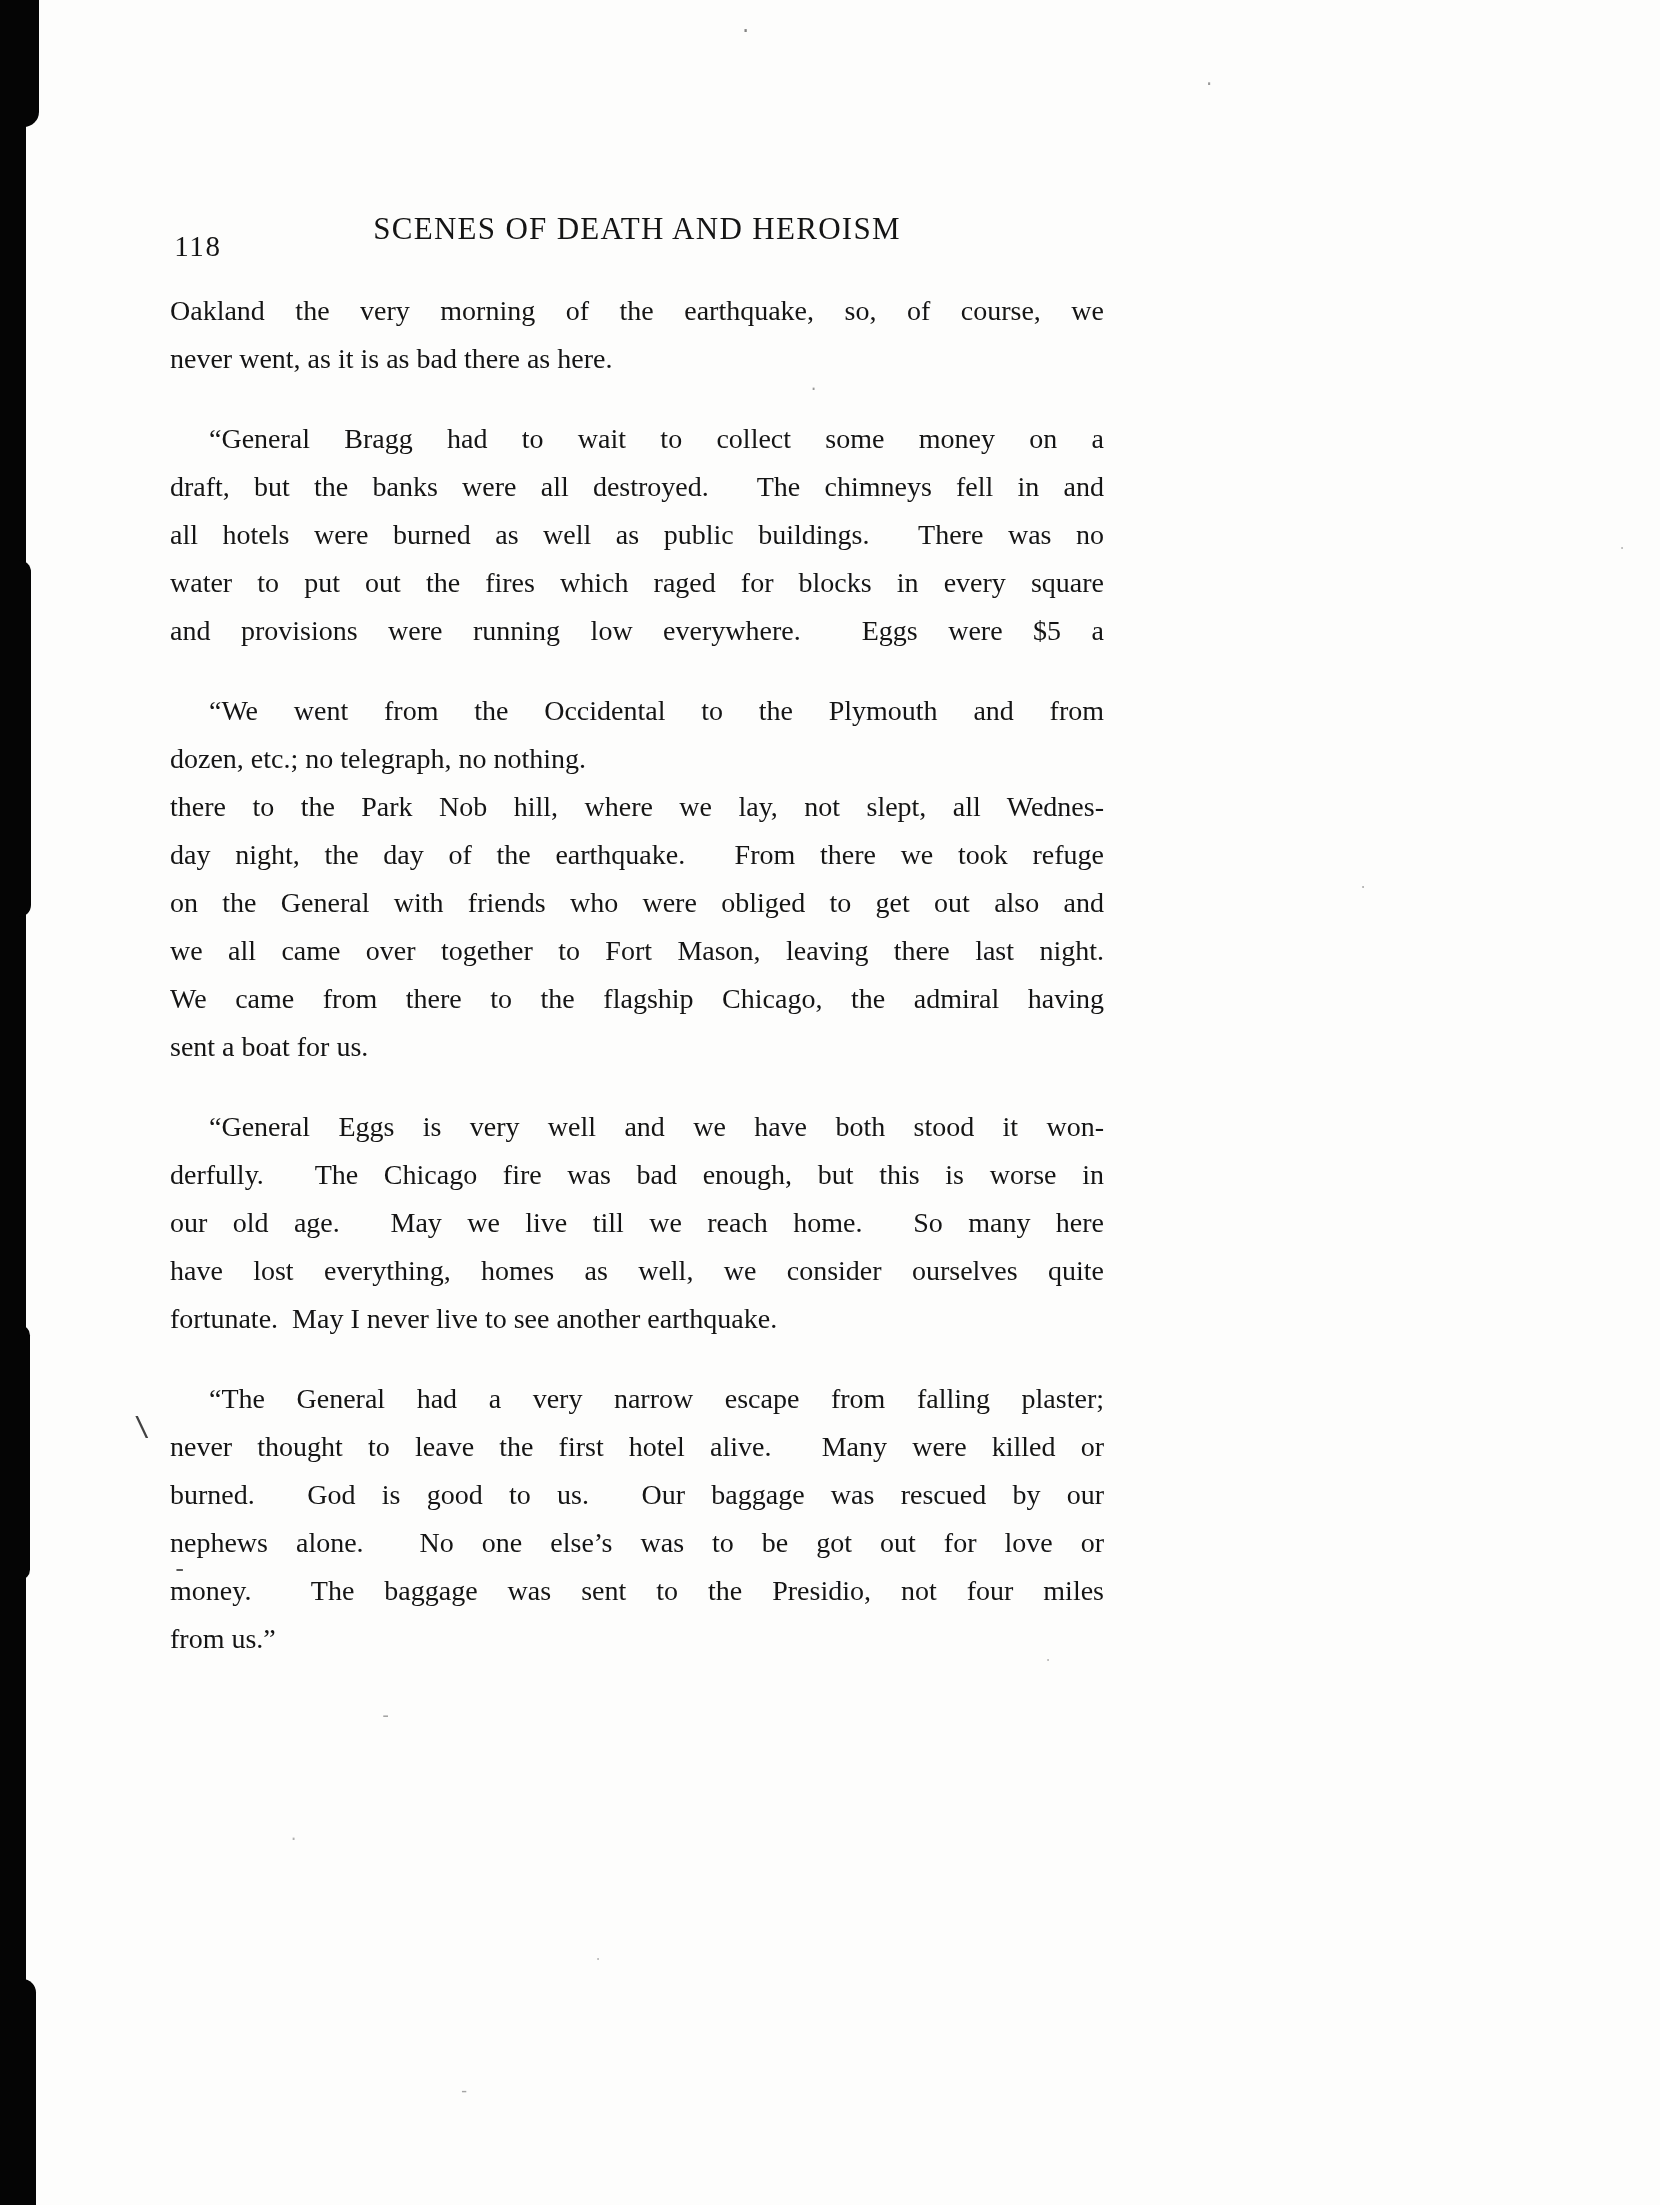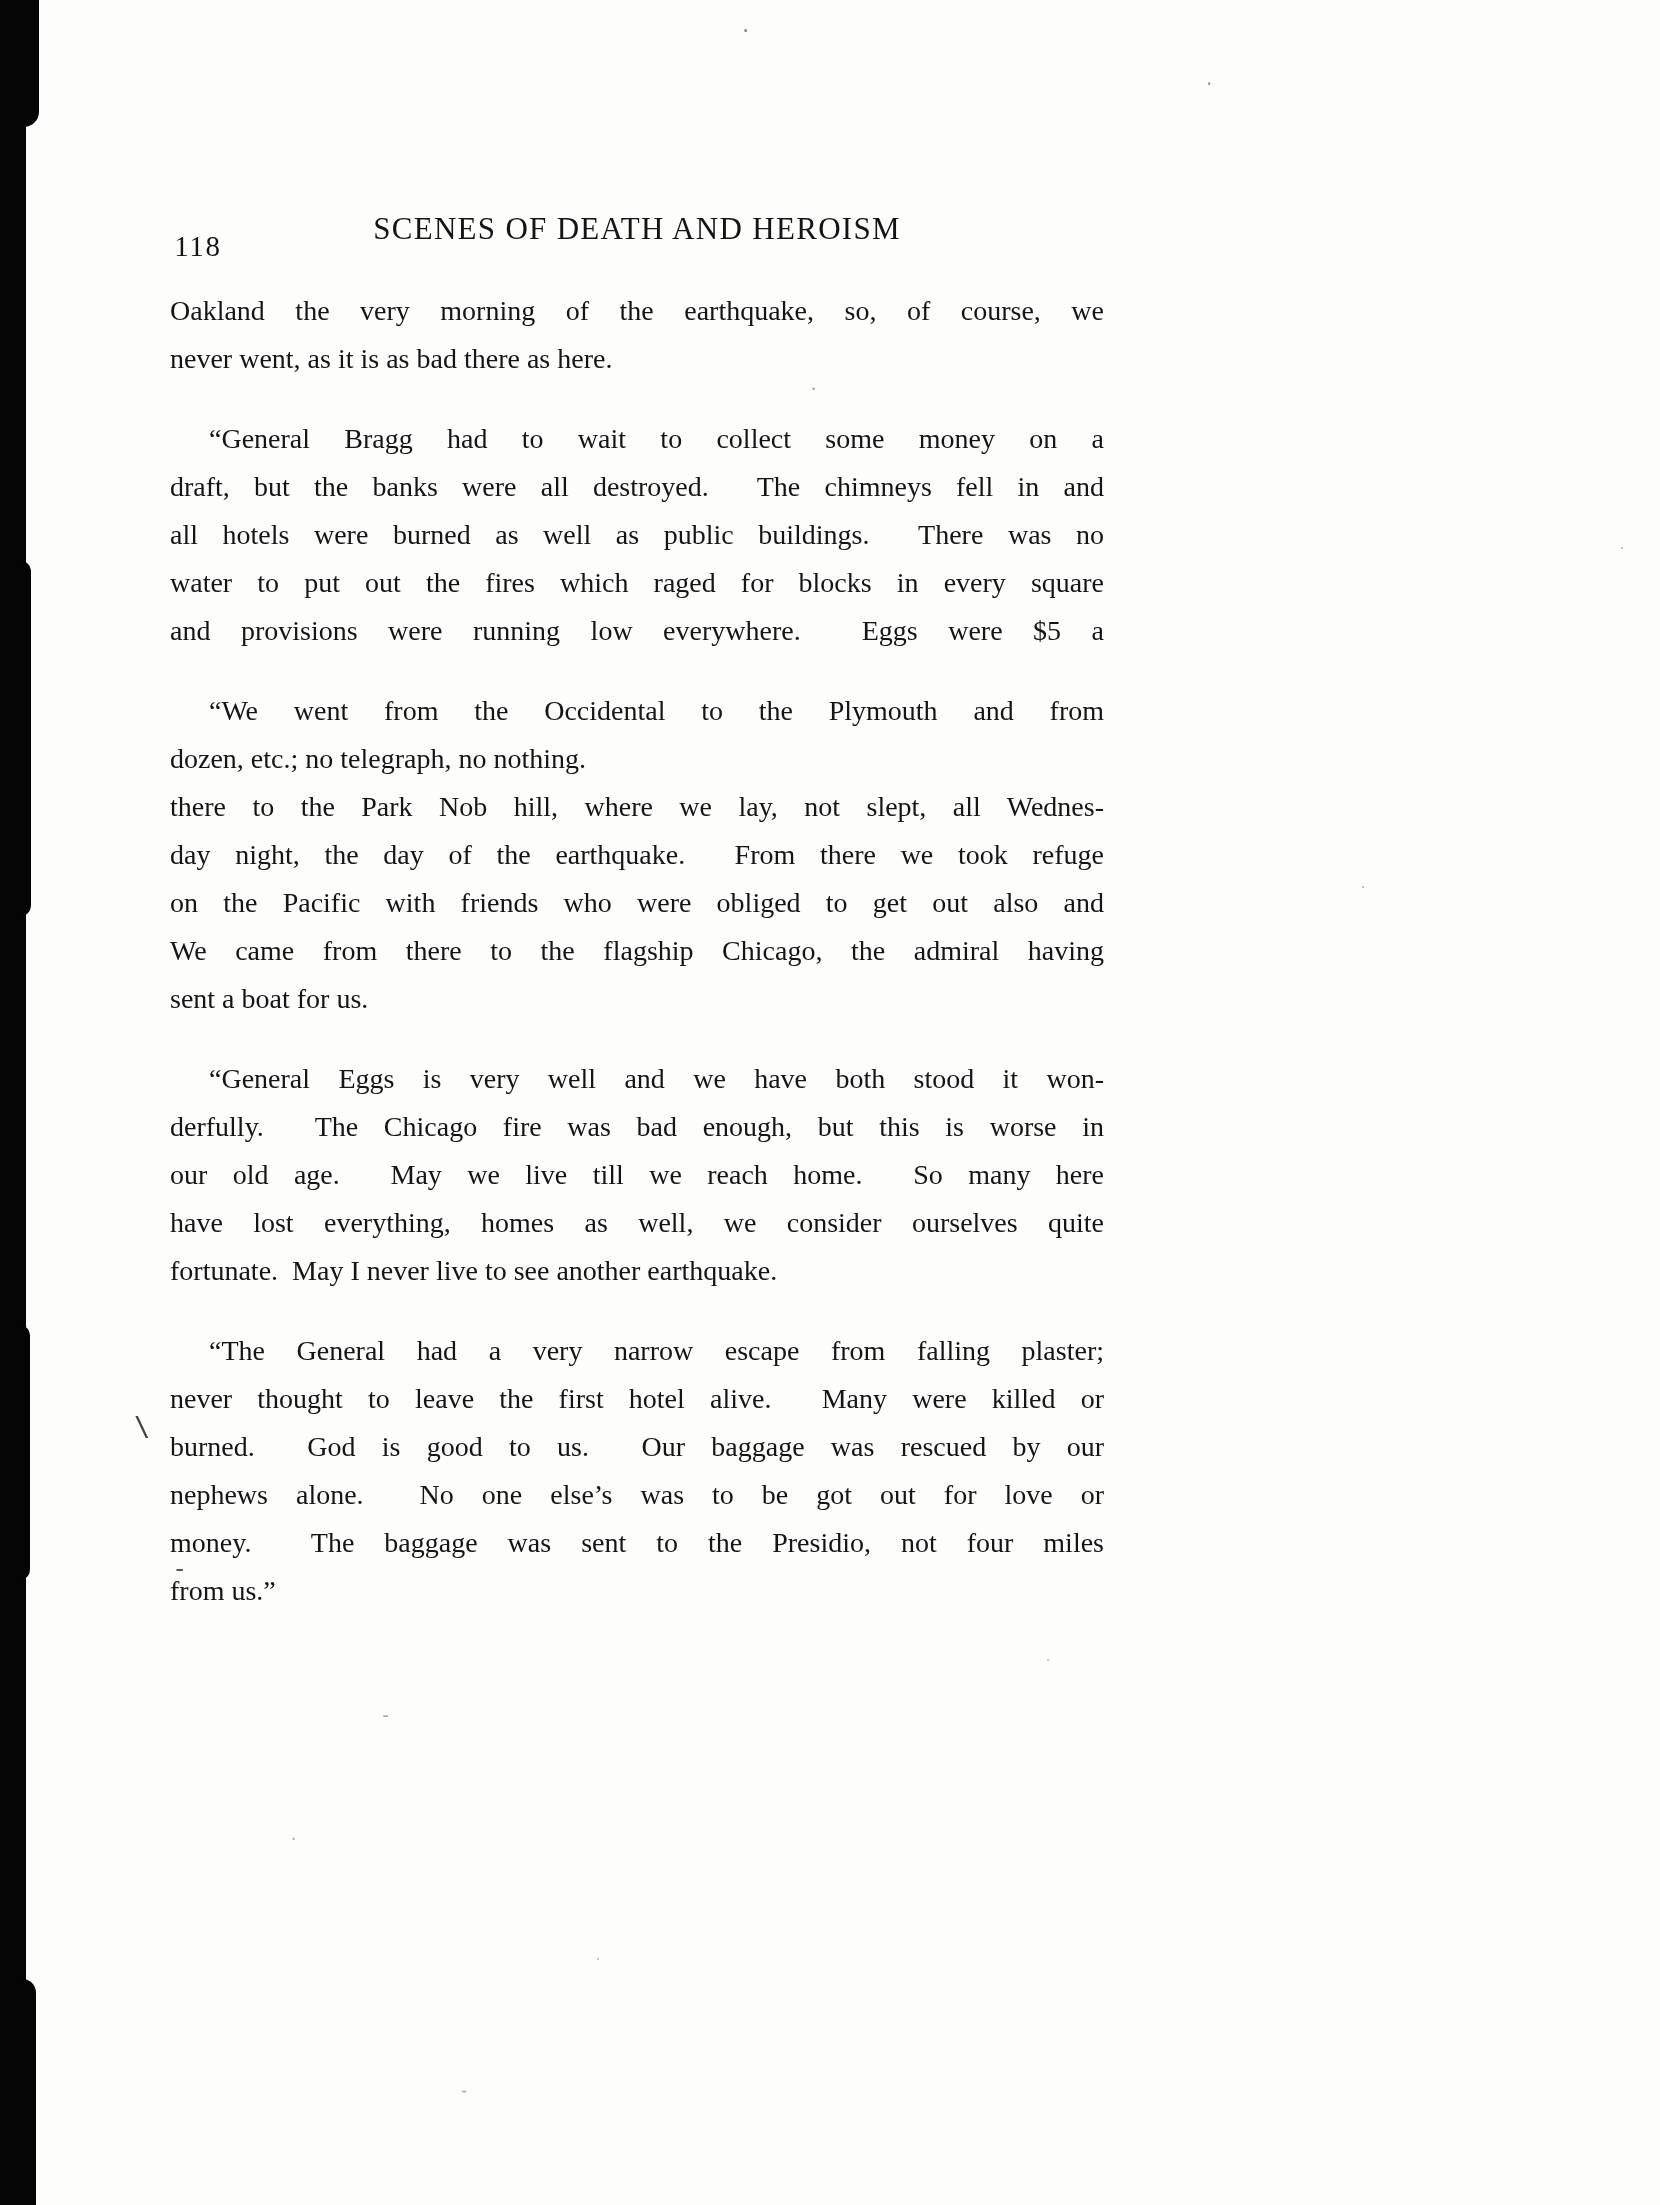--- a/index.html
+++ b/index.html
@@ -107,21 +107,22 @@
       <div class="line">never went, as it is as bad there as here.</div>
       <div class="line indent just">“General Bragg had to wait to collect some money on a</div>
       <div class="line just">draft, but the banks were all destroyed.&nbsp; The chimneys fell in and</div>
       <div class="line just">all hotels were burned as well as public buildings.&nbsp; There was no</div>
       <div class="line just">water to put out the fires which raged for blocks in every square</div>
       <div class="line just">and provisions were running low everywhere.&nbsp; Eggs were $5 a</div>
       <div class="line indent just">“We went from the Occidental to the Plymouth and from</div>
       <div class="line">dozen, etc.; no telegraph, no nothing.</div>
       <div class="line just">there to the Park Nob hill, where we lay, not slept, all Wednes-</div>
       <div class="line just">day night, the day of the earthquake.&nbsp; From there we took refuge</div>
-      <div class="line just">on the Pacific with friends who were obliged to get out also and</div>
+      <div class="line just">on the General with friends who were obliged to get out also and</div>
+      <div class="line just">we all came over together to Fort Mason, leaving there last night.</div>
       <div class="line just">We came from there to the flagship Chicago, the admiral having</div>
       <div class="line">sent a boat for us.</div>
       <div class="line indent just">“General Eggs is very well and we have both stood it won-</div>
       <div class="line just">derfully.&nbsp; The Chicago fire was bad enough, but this is worse in</div>
       <div class="line just">our old age.&nbsp; May we live till we reach home.&nbsp; So many here</div>
       <div class="line just">have lost everything, homes as well, we consider ourselves quite</div>
       <div class="line">fortunate.&nbsp; May I never live to see another earthquake.</div>
       <div class="line indent just">“The General had a very narrow escape from falling plaster;</div>
       <div class="line just">never thought to leave the first hotel alive.&nbsp; Many were killed or</div>
       <div class="line just">burned.&nbsp; God is good to us.&nbsp; Our baggage was rescued by our</div>

